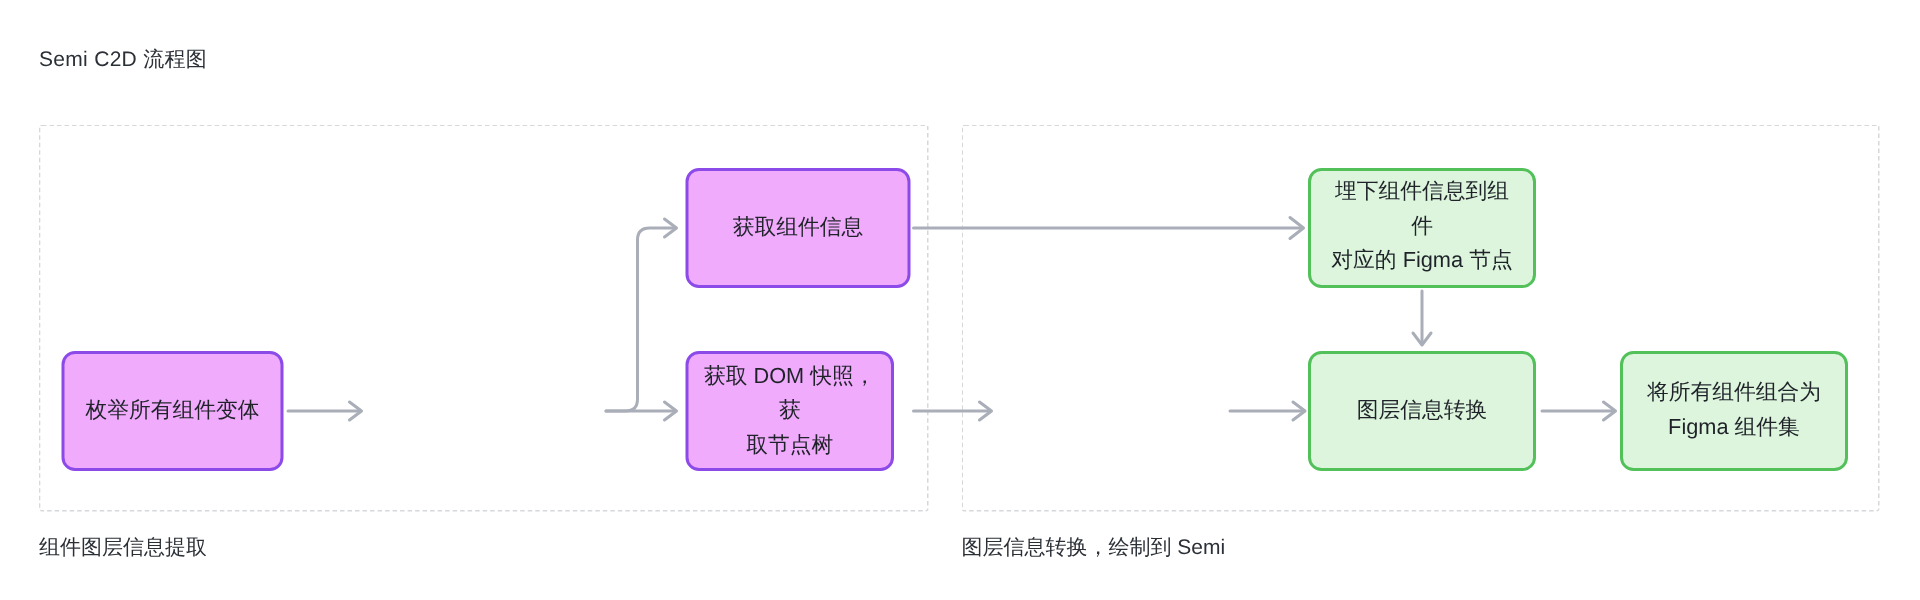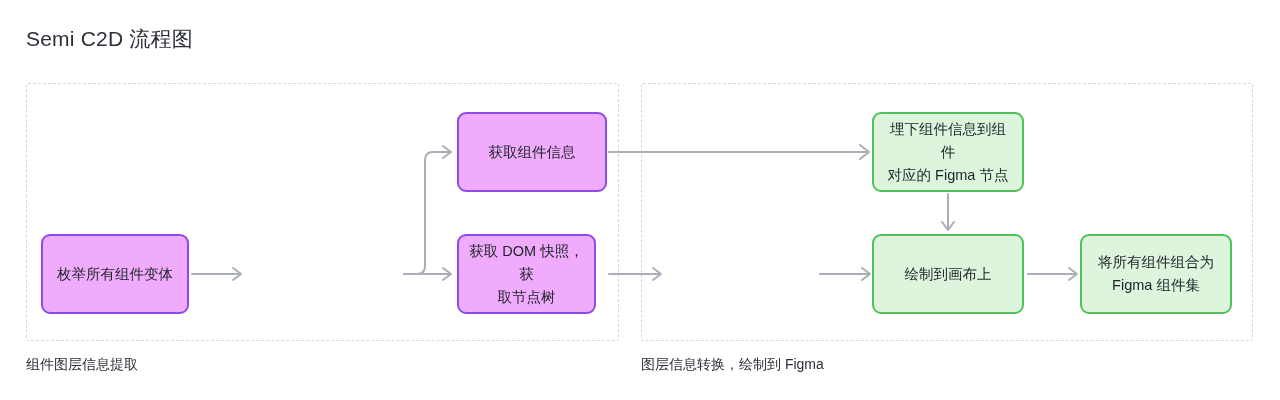--- a/index.html
+++ b/index.html
@@ -16,21 +16,21 @@
     color: #1f2329;
   }
   #diagram-root {
     position: absolute;
     inset: 0;
   }
   #page-title {
     position: absolute;
     left: 26px;
     top: 25px;
-    font-size: 21px;
+    font-size: 14px;
     line-height: 28px;
     font-weight: 400;
     color: #2b2f36;
     letter-spacing: 0.2px;
     white-space: nowrap;
   }
   .group-box {
     position: absolute;
     border: 1px dashed #d6d8dc;
     border-radius: 2px;
@@ -99,21 +99,21 @@
 <body>
 
 <div id="diagram-root">
 
   <div id="page-title">Semi C2D 流程图</div>
 
   <div class="group-box" style="left:26px; top:83px; width:593px; height:258px;"></div>
   <div class="group-box" style="left:641px; top:83px; width:612px; height:258px;"></div>
 
   <div class="group-label" style="left:26px; top:354px;">组件图层信息提取</div>
-  <div class="group-label" style="left:641px; top:354px;">图层信息转换，绘制到 Figma</div>
+  <div class="group-label" style="left:641px; top:354px;">图层信息转换，绘制到 Semi</div>
 
   <svg class="edges" viewBox="0 0 1280 400">
 
     <g>
       <path class="edge-path" d="M 192 274 L 240 274"></path>
       <path class="edge-head" d="M 233 268 L 241 274 L 233 280"></path>
     </g>
 
     <g>
       <path class="edge-path" d="M 404 274 L 417 274 Q 425 274 425 266 L 425 160 Q 425 152 433 152 L 450 152"></path>
@@ -157,28 +157,28 @@
 
   <div class="node purple" style="left:457px; top:112px; width:150px; height:80px;">
     <span class="node-text">获取组件信息</span>
   </div>
 
   <div class="node purple" style="left:457px; top:234px; width:139px; height:80px;">
     <span class="node-text">获取 DOM 快照，获
 取节点树</span>
   </div>
 
-  <div class="node green" style="left:872px; top:112px; width:152px; height:80px;">
+  <div class="node green" style="left:872px; top:112px; width:152px; height:80px;align-items:flex-end;">
     <span class="node-text">埋下组件信息到组件
 对应的 Figma 节点</span>
   </div>
 
 
   <div class="node green" style="left:872px; top:234px; width:152px; height:80px;">
-    <span class="node-text">绘制到画布上</span>
+    <span class="node-text">图层信息转换</span>
   </div>
 
   <div class="node green" style="left:1080px; top:234px; width:152px; height:80px;">
     <span class="node-text">将所有组件组合为
 Figma 组件集</span>
   </div>
 
 </div>
 
 </body></html>

